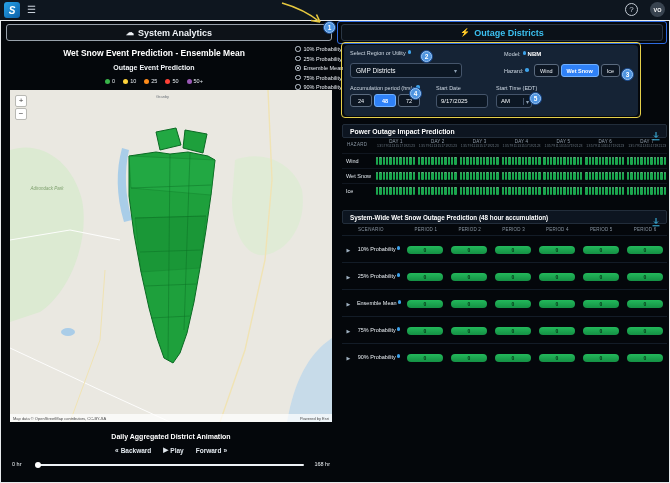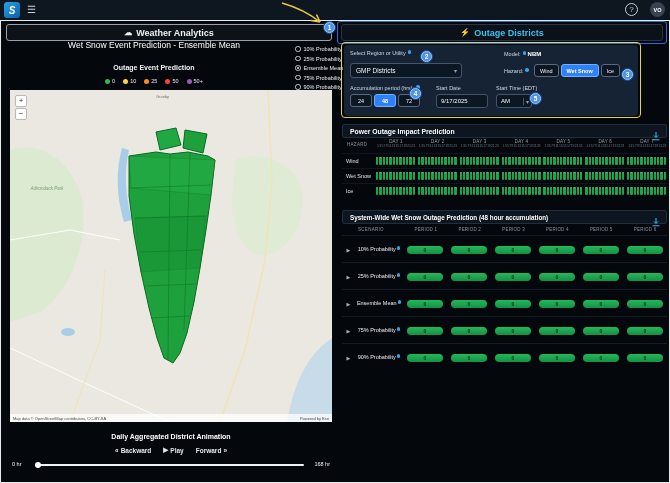--- a/index.html
+++ b/index.html
@@ -16,21 +16,21 @@
   #avatar{position:absolute;right:5px;top:2px;width:15px;height:15px;border-radius:50%;background:#39члена;
         background:#38434f;color:#fff;font-size:5.5px;font-weight:bold;display:flex;align-items:center;justify-content:center;}
   #content-frame{position:absolute;left:0;top:20px;width:668px;height:461px;border:1px solid #e8ebee;pointer-events:none;z-index:40;}
   
   .tab{position:absolute;top:24px;height:17px;box-sizing:border-box;border-radius:3px;display:flex;
        align-items:center;justify-content:center;gap:4px;font-size:9px;font-weight:bold;cursor:pointer;z-index:2;}
   #tab-weather{left:6px;width:326px;background:#0d1218;border:1px solid #98a1ab;color:#eef2f6;}
   #tab-outage{left:341px;width:322px;background:#0b1118;border:1px solid #2a3644;color:#3cc0f0;}
   .tab .ticon{font-size:8px;}
   
-  #lp-title{position:absolute;left:8px;top:40px;width:292px;text-align:center;font-size:8.5px;font-weight:normal;color:#fff;}
+  #lp-title{position:absolute;left:8px;top:48px;width:292px;text-align:center;font-size:8.5px;font-weight:bold;color:#fff;}
   #lp-subtitle{position:absolute;left:8px;top:64px;width:292px;text-align:center;font-size:7px;font-weight:bold;color:#f2f5f8;}
   #legend{position:absolute;left:8px;top:78px;width:292px;display:flex;justify-content:center;gap:8px;align-items:center;}
   .lg-item{display:flex;align-items:center;gap:2px;}
   .lg-dot{width:5px;height:5px;border-radius:50%;}
   .lg-label{font-size:5.5px;color:#e6ebf0;}
   #prob-list{position:absolute;left:295px;top:46px;width:74px;display:flex;flex-direction:column;gap:3.5px;}
   .prob-item{display:flex;align-items:center;gap:3px;font-size:5.5px;color:#e9edf2;cursor:pointer;}
   .radio{width:5.5px;height:5.5px;border:1px solid #c3ccd6;border-radius:50%;box-sizing:border-box;position:relative;flex:none;}
   .radio.sel::after{content:"";position:absolute;left:0.5px;top:0.5px;right:0.5px;bottom:0.5px;background:#eaf2fa;border-radius:50%;}
   
@@ -123,21 +123,21 @@
   <header id="navbar">
     <div id="logo">S</div>
     <div id="menu-icon">☰</div>
     <div id="help-btn">?</div>
     <div id="avatar">VO</div>
   </header>
   <div id="content-frame"></div>
 
   <div id="tab-weather" class="tab">
     <span class="ticon">☁</span>
-    <span>Weather Analytics</span>
+    <span>System Analytics</span>
   </div>
   <div id="tab-outage" class="tab">
     <span class="ticon">⚡</span>
     <span>Outage Districts</span>
   </div>
 
   <div id="lp-title">Wet Snow Event Prediction - Ensemble Mean</div>
   <div id="lp-subtitle">Outage Event Prediction</div>
   <div id="legend">
       <span class="lg-item">

